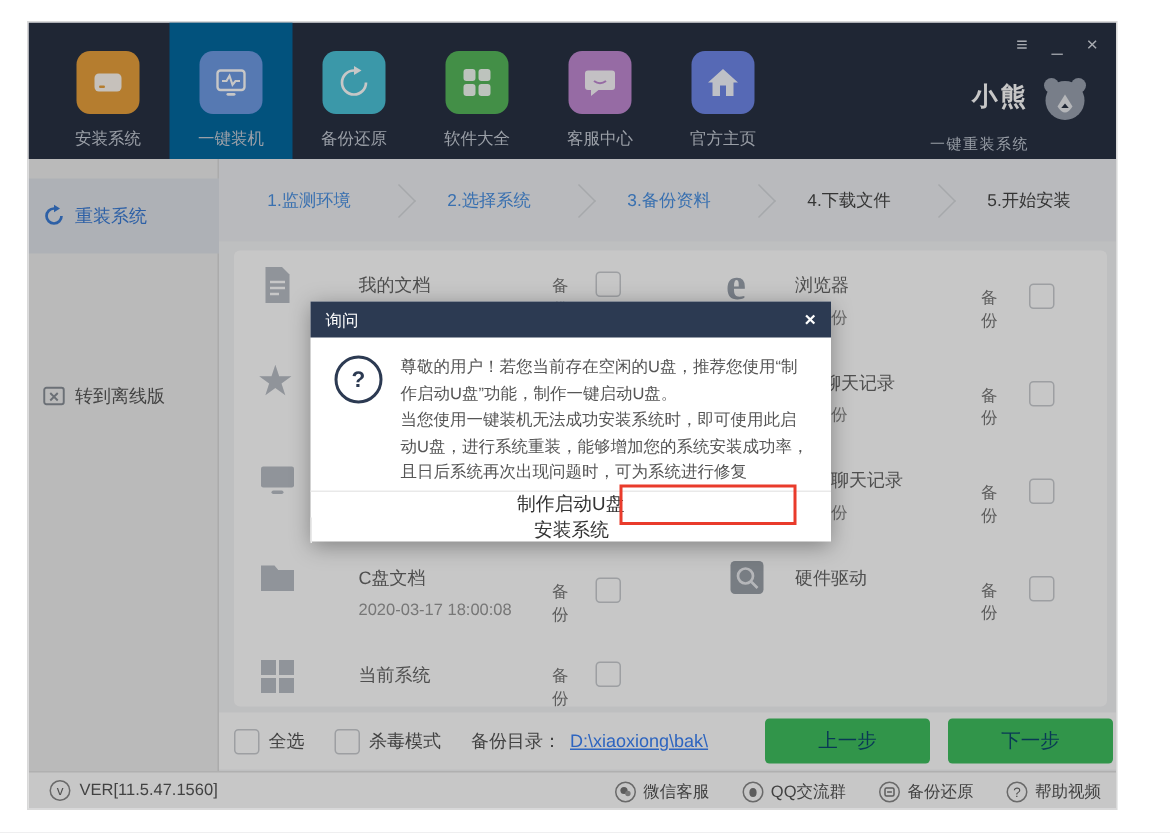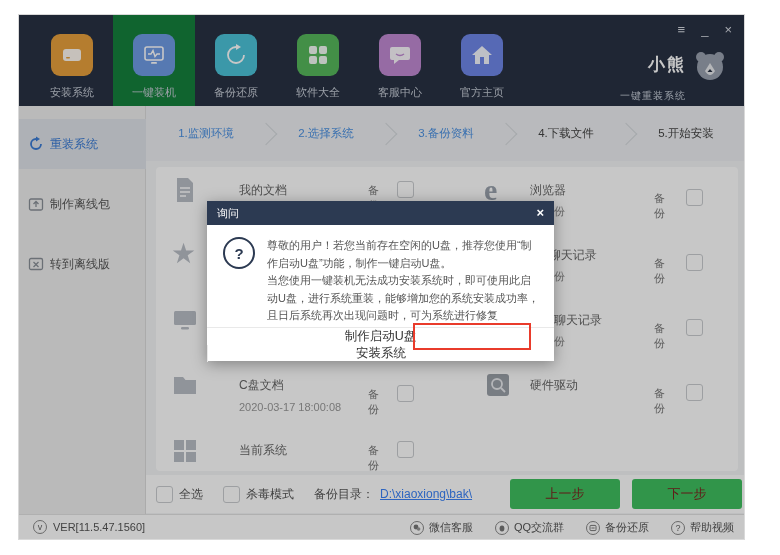--- a/index.html
+++ b/index.html
@@ -4,21 +4,21 @@
 <style>
   html,body{margin:0;padding:0;background:#fff;}
   body{width:780px;height:555px;position:relative;overflow:hidden;
        font-family:"Liberation Sans","DejaVu Sans",sans-serif;}
   .window{position:absolute;left:18px;top:14px;width:727px;height:526px;
           border:1px solid #d9d9d9;box-sizing:border-box;overflow:hidden;background:#f4f5f7;}
   
   .toolbar{position:absolute;left:0;top:0;width:727px;height:91px;background:#283143;}
   .tabs{position:absolute;left:12px;top:0;height:91px;display:flex;}
   .tab{width:82px;height:91px;display:flex;flex-direction:column;align-items:center;cursor:pointer;}
-  .tab.active{background:#15803d;}
+  .tab.active{background:#0369a1;}
   .tile{width:42px;height:42px;border-radius:9px;margin-top:19px;display:flex;align-items:center;justify-content:center;}
   .t0{background:#e8a13d}.t1{background:#6f9be4}.t2{background:#4cc3d9}
   .t3{background:#57b85c}.t4{background:#c08ad2}.t5{background:#6f87e8}
   .tab-label{font-size:11px;color:#c6ccd6;margin-top:9px;white-space:nowrap;}
   .win-controls{position:absolute;top:8px;right:14px;display:flex;gap:16px;color:#d6dae2;font-size:13px;}
   .win-controls span{cursor:pointer;line-height:14px;}
   .brand{position:absolute;top:38px;right:60px;display:flex;flex-direction:column;align-items:flex-end;}
   .brand-name{color:#fff;font-size:17px;font-weight:bold;letter-spacing:2px;}
   .brand-sub{color:#c2c9d4;font-size:10px;margin-top:13px;letter-spacing:1px;}
   .bear{position:absolute;top:34px;right:18px;width:36px;height:36px;}
@@ -44,21 +44,21 @@
   .cl .lbl{left:68px}.cl .sub{left:68px;top:27px}.cl .bk{left:197px;top:4px}.cl .cbx{left:226px;top:2px}
   .cl.two .bk{top:13px}.cl.two .cbx{top:11px}
   .cr .lbl{left:46px}.cr .sub{left:59px;top:25px;color:#888}.cr .bk{left:170px;top:12px}.cr .cbx{left:202px;top:10px}
   .e-ico{position:absolute;left:0;top:-6px;font-size:30px;font-weight:bold;color:#9aa2ad;font-family:"Liberation Serif","DejaVu Serif",serif;}
   
   .controls{position:absolute;left:0;top:369px;width:600px;height:38px;background:#fff;}
   .ctl-left{position:absolute;left:10px;top:0;height:38px;display:flex;align-items:center;gap:6px;font-size:12px;color:#555;}
   .ctl-left .cbx{position:static;}
   .ctl-gap{width:8px;}
   .dir-link{color:#3b82f6;text-decoration:underline;cursor:pointer;}
-  .btn{position:absolute;top:4px;width:110px;height:30px;background:#3fbf5f;color:#7f1d1d;font-size:13px;border:none;border-radius:3px;display:flex;align-items:center;justify-content:center;cursor:pointer;}
+  .btn{position:absolute;top:4px;width:110px;height:30px;background:#3fbf5f;color:#0c4a6e;font-size:13px;border:none;border-radius:3px;display:flex;align-items:center;justify-content:center;cursor:pointer;}
   .btn.prev{right:126px;}.btn.next{right:4px;}
   
   .statusbar{position:absolute;left:0;top:499px;width:727px;height:27px;background:#fff;border-top:1px solid #e2e2e2;box-sizing:border-box;}
   .ver{position:absolute;left:14px;top:5px;display:flex;align-items:center;gap:6px;font-size:11px;color:#555;}
   .circle-ic{width:14px;height:14px;border:1px solid #888;border-radius:50%;display:flex;align-items:center;justify-content:center;font-size:9px;color:#666;flex:none;box-sizing:border-box;}
   .status-links{position:absolute;right:12px;top:5px;display:flex;gap:22px;}
   .status-link{display:flex;align-items:center;gap:5px;font-size:11px;color:#555;cursor:pointer;}
   
   .dim{position:absolute;left:0;top:0;width:727px;height:526px;background:rgba(0,0,0,0.22);z-index:50;}
   .modal{position:absolute;left:188px;top:186px;width:347px;height:160px;background:#fff;z-index:60;box-shadow:0 3px 14px rgba(0,0,0,0.35);}
@@ -164,29 +164,20 @@
   <div class="sidebar">
     <div class="side-item active" style="top:13px">
       <span class="s-ico">
         <svg width="16" height="16" viewBox="0 0 16 16">
             <path d="M13 8 A 5 5 0 1 1 8 3" fill="none" stroke="#3a7bd5" stroke-width="1.8"></path>
             <path d="M8 0.5 L8 5.5 L12 3 Z" fill="#3a7bd5"></path>
           </svg>
       </span>
       <span>重装系统</span>
     </div>
-    <div class="side-item" style="top:73px">
-      <span class="s-ico">
-        <svg width="16" height="16" viewBox="0 0 16 16">
-            <rect x="1.5" y="3" width="13" height="11" rx="1.5" fill="none" stroke="#8a9098" stroke-width="1.3"></rect>
-            <path d="M8 11 V6 M5.5 8 L8 5.5 L10.5 8" fill="none" stroke="#8a9098" stroke-width="1.3"></path>
-          </svg>
-      </span>
-      <span>制作离线包</span>
-    </div>
     <div class="side-item" style="top:133px">
       <span class="s-ico">
         <svg width="16" height="16" viewBox="0 0 16 16">
             <rect x="1.5" y="2.5" width="13" height="11" rx="1.5" fill="none" stroke="#8a9098" stroke-width="1.3"></rect>
             <path d="M5.5 6 l5 5 M10.5 6 l-5 5" stroke="#8a9098" stroke-width="1.3"></path>
           </svg>
       </span>
       <span>转到离线版</span>
     </div>
   </div>

